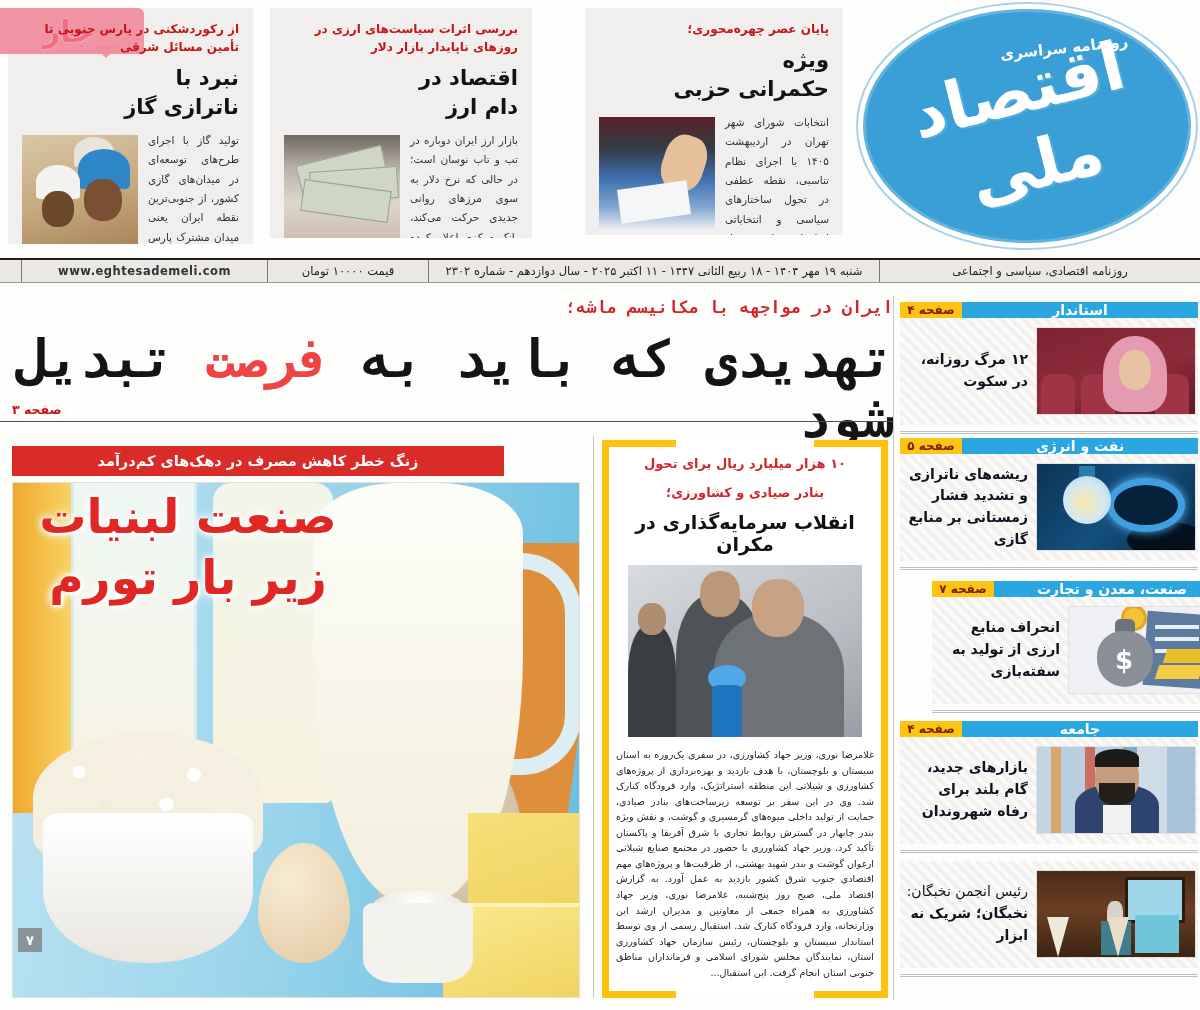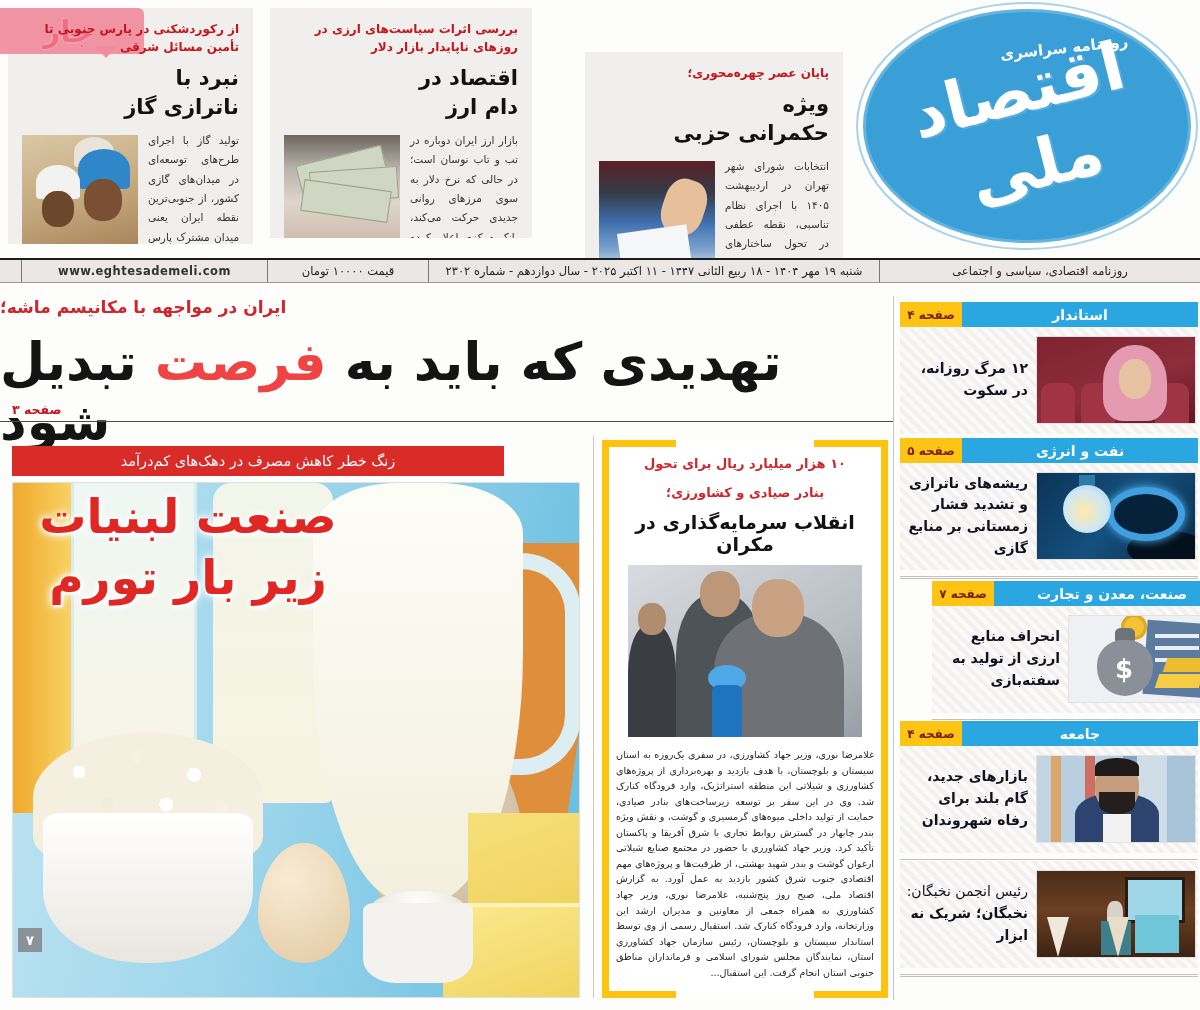--- a/index.html
+++ b/index.html
@@ -44,32 +44,32 @@
   .dateline{position:absolute;left:0;top:258px;width:1200px;height:25px;background:#eae7e4;border-top:2px solid #1c1c1c;
             border-bottom:1px solid #9a9a9a;display:flex;direction:rtl;align-items:stretch;font-size:11.5px;color:#222;box-sizing:border-box;}
   .dl-cell{display:flex;align-items:center;justify-content:center;border-left:1px solid #777;padding:0 10px;direction:rtl;}
   .dl-type{width:300px;}
   .dl-date{width:430px;}
   .dl-price{width:140px;}
   .dl-web{width:225px;direction:ltr;font-weight:bold;color:#333;letter-spacing:.5px;}
   .dl-empty{flex:1;border-left:none;}
 
   
-  .lead{position:absolute;left:0;top:297px;width:893px;text-align:left;direction:rtl;}
+  .lead{position:absolute;left:0;top:297px;width:893px;text-align:right;direction:rtl;font-family:Liberation Mono, monospace;}
   .lead .lkicker{color:#d0262b;font-size:17px;font-weight:bold;}
   .lead .ltitle{font-size:52px;font-weight:900;color:#141414;margin-top:16px;line-height:1.15;}
   .lead .hl{color:#ef4444;}
   .lead-page{position:absolute;left:12px;top:402px;color:#c4161c;font-weight:bold;font-size:12.5px;direction:rtl;}
   .lead-rule{position:absolute;left:0;top:421px;width:893px;height:0;border-top:1px solid #4d4d4d;}
   .vdiv-main{position:absolute;left:893px;top:296px;width:1px;height:704px;background:#c9c6c4;}
   .vdiv-cols{position:absolute;left:593px;top:436px;width:1px;height:562px;background:#c9c6c4;}
 
   
   .dairy{position:absolute;left:10px;top:432px;width:572px;height:566px;}
-  .dairy-banner{position:absolute;left:2px;top:14px;width:492px;height:30px;background:#d92b27;color:#fff;font-weight:normal;
+  .dairy-banner{position:absolute;left:2px;top:14px;width:492px;height:30px;background:#d92b27;color:#fff;font-weight:bold;
                 font-size:14.5px;display:flex;align-items:center;justify-content:center;direction:rtl;z-index:2;}
   .dairy-img{position:absolute;left:2px;top:50px;width:566px;height:514px;background:linear-gradient(100deg,#bfe4f2 0%,#9ed6ec 45%,#66bde0 100%);
              overflow:hidden;border:1px solid #e2e0de;}
   .shp{position:absolute;}
   .sh-juice{left:0;top:0;width:58px;height:330px;background:linear-gradient(90deg,#f0a92c,#f8d263);}
   .sh-orange{right:0;top:60px;width:90px;height:380px;background:#df8f3c;transform:skewX(-8deg);}
   .sh-bread{right:55px;top:250px;width:150px;height:240px;border-radius:50%;background:radial-gradient(circle at 40% 35%,#e8dcc8,#b9a583);}
   .sh-glass{left:58px;top:0;width:120px;height:270px;background:linear-gradient(180deg,#eef7f4,#f7f4e6);border:3px solid #d7ecf0;border-top:none;}
   .sh-bottle{left:200px;top:0;width:120px;height:320px;border-radius:18px 18px 8px 8px;background:linear-gradient(180deg,#f2f5ea,#f7f3df);}
   .sh-jug{left:300px;top:0px;width:210px;height:420px;border-radius:40% 40% 45% 45%/12% 12% 60% 60%;background:linear-gradient(180deg,#fdfdf8,#f3efdd);}
@@ -106,21 +106,21 @@
   .mk-man-2{position:absolute;left:48px;top:30px;width:86px;height:150px;border-radius:40% 40% 0 0;background:#4e5357;}
   .mk-head-2{position:absolute;left:72px;top:6px;width:40px;height:46px;border-radius:46%;background:#bd9878;}
   .mk-man-3{position:absolute;left:0;top:60px;width:48px;height:120px;border-radius:40% 40% 0 0;background:#3a3e42;}
   .mk-head-3{position:absolute;left:10px;top:38px;width:28px;height:32px;border-radius:46%;background:#b08d6e;}
   .mk-mic{position:absolute;left:84px;bottom:0;width:30px;height:52px;border-radius:6px 6px 3px 3px;background:#1f74c0;}
   .mk-mictop{position:absolute;left:80px;bottom:46px;width:38px;height:26px;border-radius:50%;background:#4fa8e8;}
   .mk-body{margin-top:10px;font-size:9.6px;line-height:1.62;text-align:justify;direction:rtl;color:#222;height:288px;overflow:hidden;}
 
   
   .sb-sec{position:absolute;left:900px;width:298px;}
-  .sb-head{display:flex;direction:ltr;height:25px;text-align:right;}
+  .sb-head{display:flex;direction:ltr;height:16px;text-align:right;}
   .sb-page{width:62px;background:#fdc413;color:#7a2111;font-size:12px;font-weight:bold;display:flex;align-items:center;justify-content:center;direction:rtl;}
   .sb-title{flex:1;background:#2aa7e0;color:#fff;font-size:14px;font-weight:bold;display:flex;align-items:center;justify-content:center;direction:rtl;}
   .sb-body{display:flex;direction:rtl;gap:8px;padding:9px 2px 10px;background:repeating-linear-gradient(45deg,#f3f1f0 0 4px,#fbfaf9 4px 8px);}
   .sb-photo{width:158px;height:86px;flex:none;position:relative;overflow:hidden;border:1px solid #e4e2e0;background:#ddd;}
   .sb-text{flex:1;display:flex;flex-direction:column;justify-content:center;font-size:14px;font-weight:bold;color:#10131f;
            line-height:1.55;text-align:right;direction:rtl;padding-left:2px;}
   .sb-text .light{font-weight:400;display:block;}
   .sb-sec:after{content:"";display:block;border-bottom:3px double #c2bfbd;margin-top:6px;}
 
   .ph-social{background:linear-gradient(160deg,#7e2330 0%,#8e2c3a 55%,#5e1a24 100%);}
@@ -183,21 +183,21 @@
     <span class="photo photo-dollars">
       <span class="bill" style="left:14px;top:20px;width:86px;height:30px;transform:rotate(-14deg);"></span>
       <span class="bill" style="left:26px;top:34px;width:86px;height:30px;transform:rotate(-4deg);"></span>
       <span class="bill" style="left:18px;top:50px;width:86px;height:30px;transform:rotate(8deg);"></span>
     </span>
     <span>بازار ارز ایران دوباره در تب و تاب نوسان است؛ در حالی که نرخ دلار به سوی مرزهای روانی جدیدی حرکت می‌کند، بانک مرکزی اعلام کرده قصد دارد با تزریق ارز به بازار، جلوی افزایش قیمت‌ها را بگیرد. اما کارشناسان هشدار می‌دهند، بدون اصلاحات ساختاری و ایجاد اعتماد عمومی، ...</span>
   </div>
 
 </div>
 
-<div class="card" style="left:585px;width:258px;height:227px;margin-top:44px;">
+<div class="card" style="left:585px;width:258px;height:227px;">
   <div class="kicker">پایان عصر چهره‌محوری؛</div>
   <div class="title">ویژه
 حکمرانی حزبی</div>
   <div class="bodytxt">
     <span class="photo photo-ballot">
       <span class="hand"></span>
       <span class="paper"></span>
     </span>
     <span>انتخابات شورای شهر تهران در اردیبهشت ۱۴۰۵ با اجرای نظام تناسبی، نقطه عطفی در تحول ساختارهای سیاسی و انتخاباتی ایران است. این تغییر از سیاست فردمحور به سمت حزب‌محوری، زمینه‌ساز تقویت احزاب، افزایش پاسخگویی و ارتقای کیفیت تصمیم‌گیری در مدیریت شهری...</span>
   </div>

